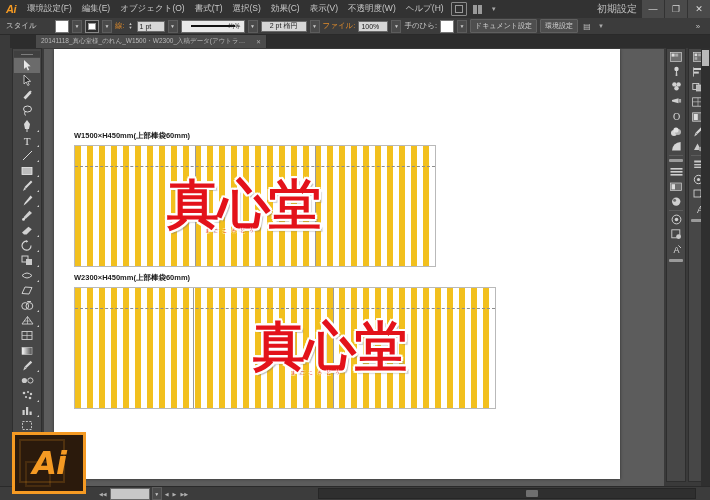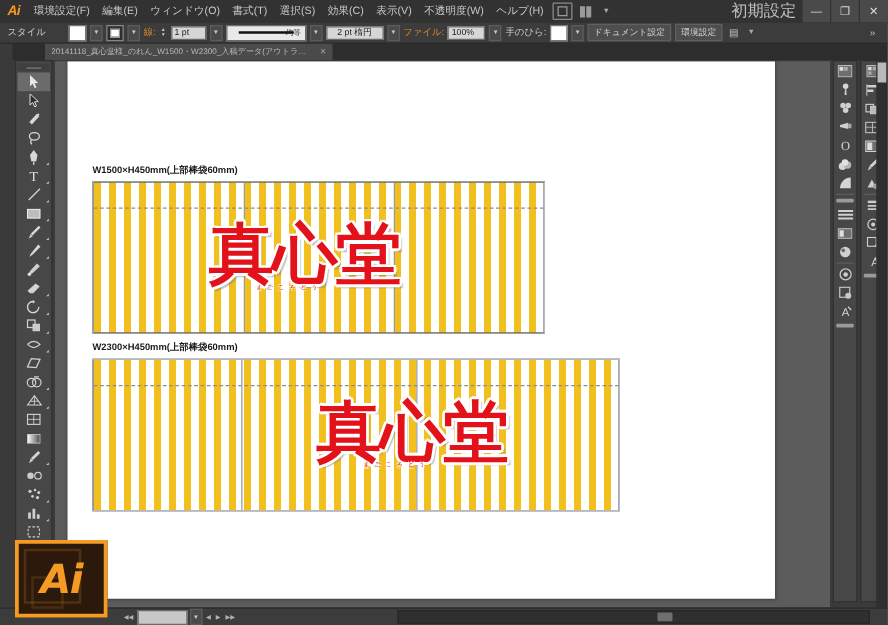--- a/index.html
+++ b/index.html
@@ -15,21 +15,21 @@
   .ai-logo{width:22px;height:18px;display:flex;align-items:center;justify-content:center;
            color:#f59a23;font-size:11px;font-weight:bold;font-style:italic;letter-spacing:-.5px;}
   .menu-item{color:#c8c8c8;font-size:8.5px;padding:0 5px;height:18px;
              display:flex;align-items:center;white-space:nowrap;}
   .mb-icon{width:14px;height:12px;margin:0 2px;border:1px solid #8a8a8a;
            border-radius:1px;display:flex;align-items:center;justify-content:center;}
   .mb-icon i{display:block;width:6px;height:6px;border:1px solid #9a9a9a;}
   .mb-icon2{width:16px;height:12px;margin-left:4px;display:flex;align-items:center;gap:1px;}
   .mb-icon2 b{display:block;width:4px;height:9px;background:#9a9a9a;}
   .mb-caret{color:#aaa;font-size:6px;margin-left:2px;}
-  .ws-label{margin-left:auto;color:#c0c0c0;font-size:13px;padding-right:4px;}
+  .ws-label{margin-left:auto;color:#c0c0c0;font-size:10px;padding-right:4px;}
   .wincontrols{display:flex;height:18px;}
   .wc{width:22px;height:18px;display:flex;align-items:center;justify-content:center;
       color:#d8d8d8;font-size:9px;background:#4a4a4a;margin-left:1px;}
   .wc.close{background:#4a4a4a;}
 
   
   .controlbar{position:absolute;left:0;top:18px;width:710px;height:17px;
               background:#3c3c3c;border-bottom:1px solid #2a2a2a;
               display:flex;align-items:center;padding-left:6px;box-sizing:border-box;gap:3px;}
   .cb-text{color:#cfcfcf;font-size:7.5px;white-space:nowrap;}
@@ -139,21 +139,21 @@
 </style>
 </head>
 <body>
 
 <div class="app">
 
   <div class="menubar">
     <div class="ai-logo">Ai</div>
     <div class="menu-item">環境設定(F)</div>
     <div class="menu-item">編集(E)</div>
-    <div class="menu-item">ウィンドウ(O)</div>
+    <div class="menu-item">オブジェクト(O)</div>
     <div class="menu-item">書式(T)</div>
     <div class="menu-item">選択(S)</div>
     <div class="menu-item">効果(C)</div>
     <div class="menu-item">表示(V)</div>
     <div class="menu-item">不透明度(W)</div>
     <div class="menu-item">ヘルプ(H)</div>
     <div class="mb-icon">
         <i></i>
       </div>
     <div class="mb-icon2">

